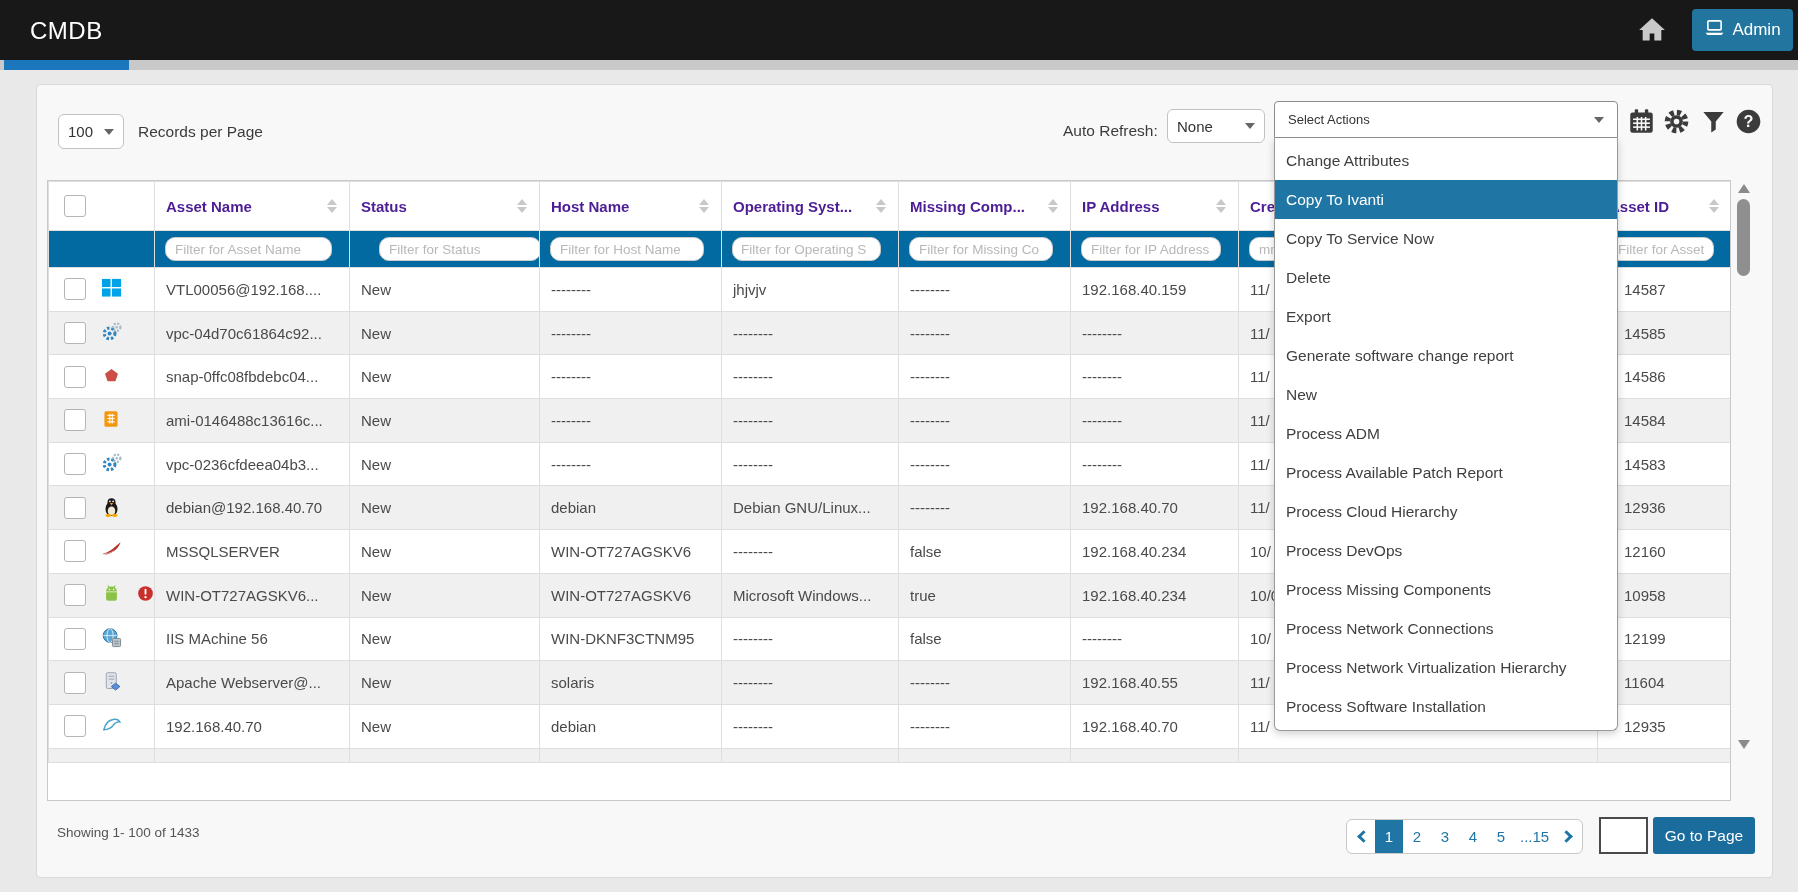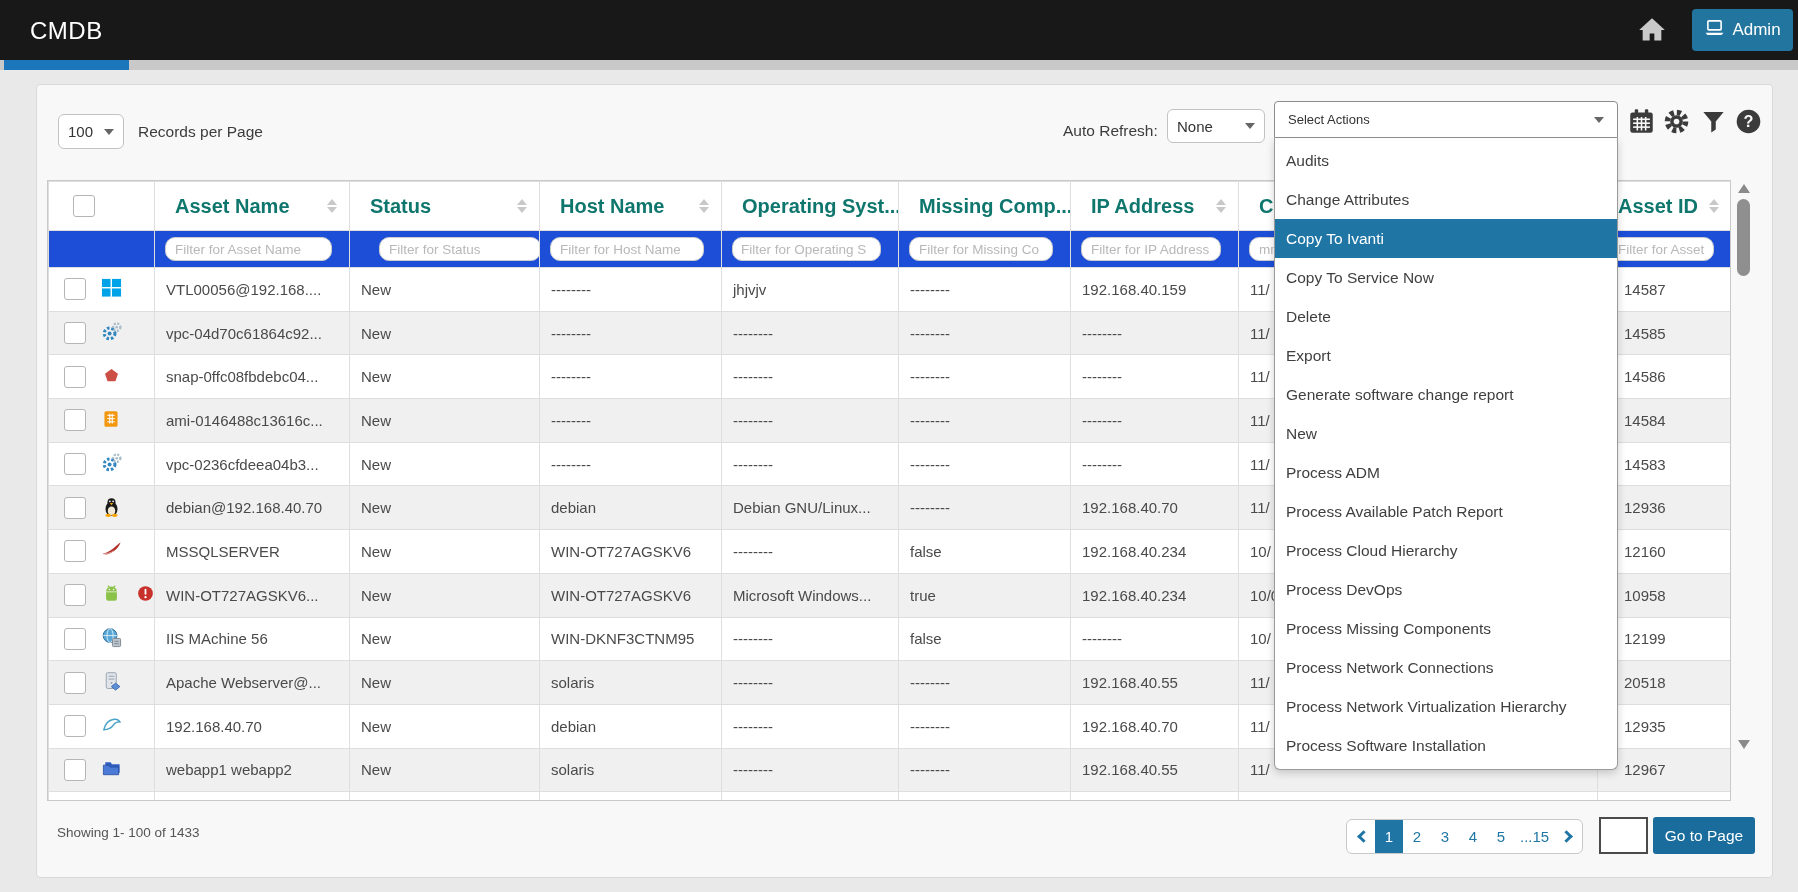--- a/index.html
+++ b/index.html
@@ -35,23 +35,23 @@
   .menu { position:absolute; left:1237px; top:53px; width:344px; background:#fff; border:1px solid #9a9a9a; border-top:none;
           border-radius:0 0 6px 6px; z-index:20; padding:3px 0 4px 0; box-shadow:0 3px 8px rgba(0,0,0,.18); }
   .menu-item { height:39px; display:flex; align-items:center; padding-left:11px; font-size:15.5px; color:#3f3f3f; cursor:pointer; }
   .menu-item.hl { background:#1f76a4; color:#fff; }
 
   
   .table-wrap { position:absolute; left:10px; top:95px; width:1684px; height:621px; border:1px solid #c9c9c9;
                 overflow:hidden; background:#fff; }
   table { border-collapse:collapse; table-layout:fixed; width:1683px; }
   th, td { border:1px solid #dedede; overflow:hidden; white-space:nowrap; }
-  thead th { height:49px; background:#fff; text-align:left; padding-left:20px; font-size:20px; color:#0f766e; }
+  thead th { height:49px; background:#fff; text-align:left; padding-left:11px; font-size:15px; color:#4c1d95; }
   .th-inner { display:flex; align-items:center; justify-content:space-between; padding-right:12px; }
-  tr.filter-row td { height:37px; background:#1d4ed8; }
+  tr.filter-row td { height:37px; background:#0369a1; }
   tr.filter-row input { margin-left:10px; height:24px; border:1px solid #ccc; border-radius:10px; padding:0 9px;
                         font-size:13.5px; color:#555; font-family:"Liberation Sans",sans-serif; outline:none; }
   tr.filter-row input::placeholder { color:#b8b8b8; }
   tr.body-row { height:43.7px; }
   tr.body-row td { font-size:15px; color:#4a4a4a; padding-left:11px; }
   tr.body-row:nth-child(even) td { background:#f0f0f0; }
   tr.body-row:nth-child(odd) td { background:#fff; }
   td.sel-cell { padding-left:15px !important; }
   .sel-inner { display:flex; align-items:center; gap:15px; }
   .cb { width:22px; height:22px; background:#fff; border:1px solid #b5b5b5; border-radius:3px; cursor:pointer; flex:0 0 auto; }
@@ -481,59 +481,40 @@
                   </svg></span>
               </div>
             </td>
             <td>Apache Webserver@...</td>
             <td>New</td>
             <td>solaris</td>
             <td>--------</td>
             <td>--------</td>
             <td>192.168.40.55</td>
             <td>11/</td>
-            <td class="assetid-cell">20518</td>
+            <td class="assetid-cell">11604</td>
           </tr>
           <tr class="body-row">
             <td class="sel-cell">
               <div class="sel-inner">
                 <div class="cb"></div>
                 <span><svg viewBox="0 0 22 22" class="row-icon">
                     <path d="M3 16.5 C4.2 10 8 6.8 12.5 5.8 C15.5 5 18.3 5.8 19.7 8.3 C16.6 8 14.4 9.3 12.9 11.7 C10.8 15 7.6 16.4 3 16.5 Z" fill="none" stroke="#4aa3c8" stroke-width="1.5"></path>
                     <circle cx="18.2" cy="7.4" r="0.8" fill="#4aa3c8"></circle>
                   </svg></span>
               </div>
             </td>
             <td>192.168.40.70</td>
             <td>New</td>
             <td>debian</td>
             <td>--------</td>
             <td>--------</td>
             <td>192.168.40.70</td>
             <td>11/</td>
             <td class="assetid-cell">12935</td>
-          </tr>
-          <tr class="body-row">
-            <td class="sel-cell">
-              <div class="sel-inner">
-                <div class="cb"></div>
-                <span><svg viewBox="0 0 22 22" class="row-icon">
-                    <path d="M4.5 4.5 h5.5 l1.6 2 h7.9 v9 H4.5 Z" fill="#2f5fc0"></path>
-                    <path d="M2.5 7.5 h5.5 l1.6 2 h8.9 v8 H2.5 Z" fill="#4a7ad6" stroke="#24489c" stroke-width="0.8"></path>
-                  </svg></span>
-              </div>
-            </td>
-            <td>webapp1 webapp2</td>
-            <td>New</td>
-            <td>solaris</td>
-            <td>--------</td>
-            <td>--------</td>
-            <td>192.168.40.55</td>
-            <td>11/</td>
-            <td class="assetid-cell">12967</td>
           </tr>
           <tr class="body-row" style="height:14px">
             <td></td>
             <td></td>
             <td></td>
             <td></td>
             <td></td>
             <td></td>
             <td></td>
             <td></td>
@@ -543,21 +524,20 @@
       </table>
   </div>
 
   <div class="vscroll">
     <div class="vs-up"></div>
     <div class="vs-thumb"></div>
     <div class="vs-down"></div>
   </div>
 
   <div class="menu" id="actions-menu">
-      <div class="menu-item">Audits</div>
       <div class="menu-item">Change Attributes</div>
       <div class="menu-item hl">Copy To Ivanti</div>
       <div class="menu-item">Copy To Service Now</div>
       <div class="menu-item">Delete</div>
       <div class="menu-item">Export</div>
       <div class="menu-item">Generate software change report</div>
       <div class="menu-item">New</div>
       <div class="menu-item">Process ADM</div>
       <div class="menu-item">Process Available Patch Report</div>
       <div class="menu-item">Process Cloud Hierarchy</div>

